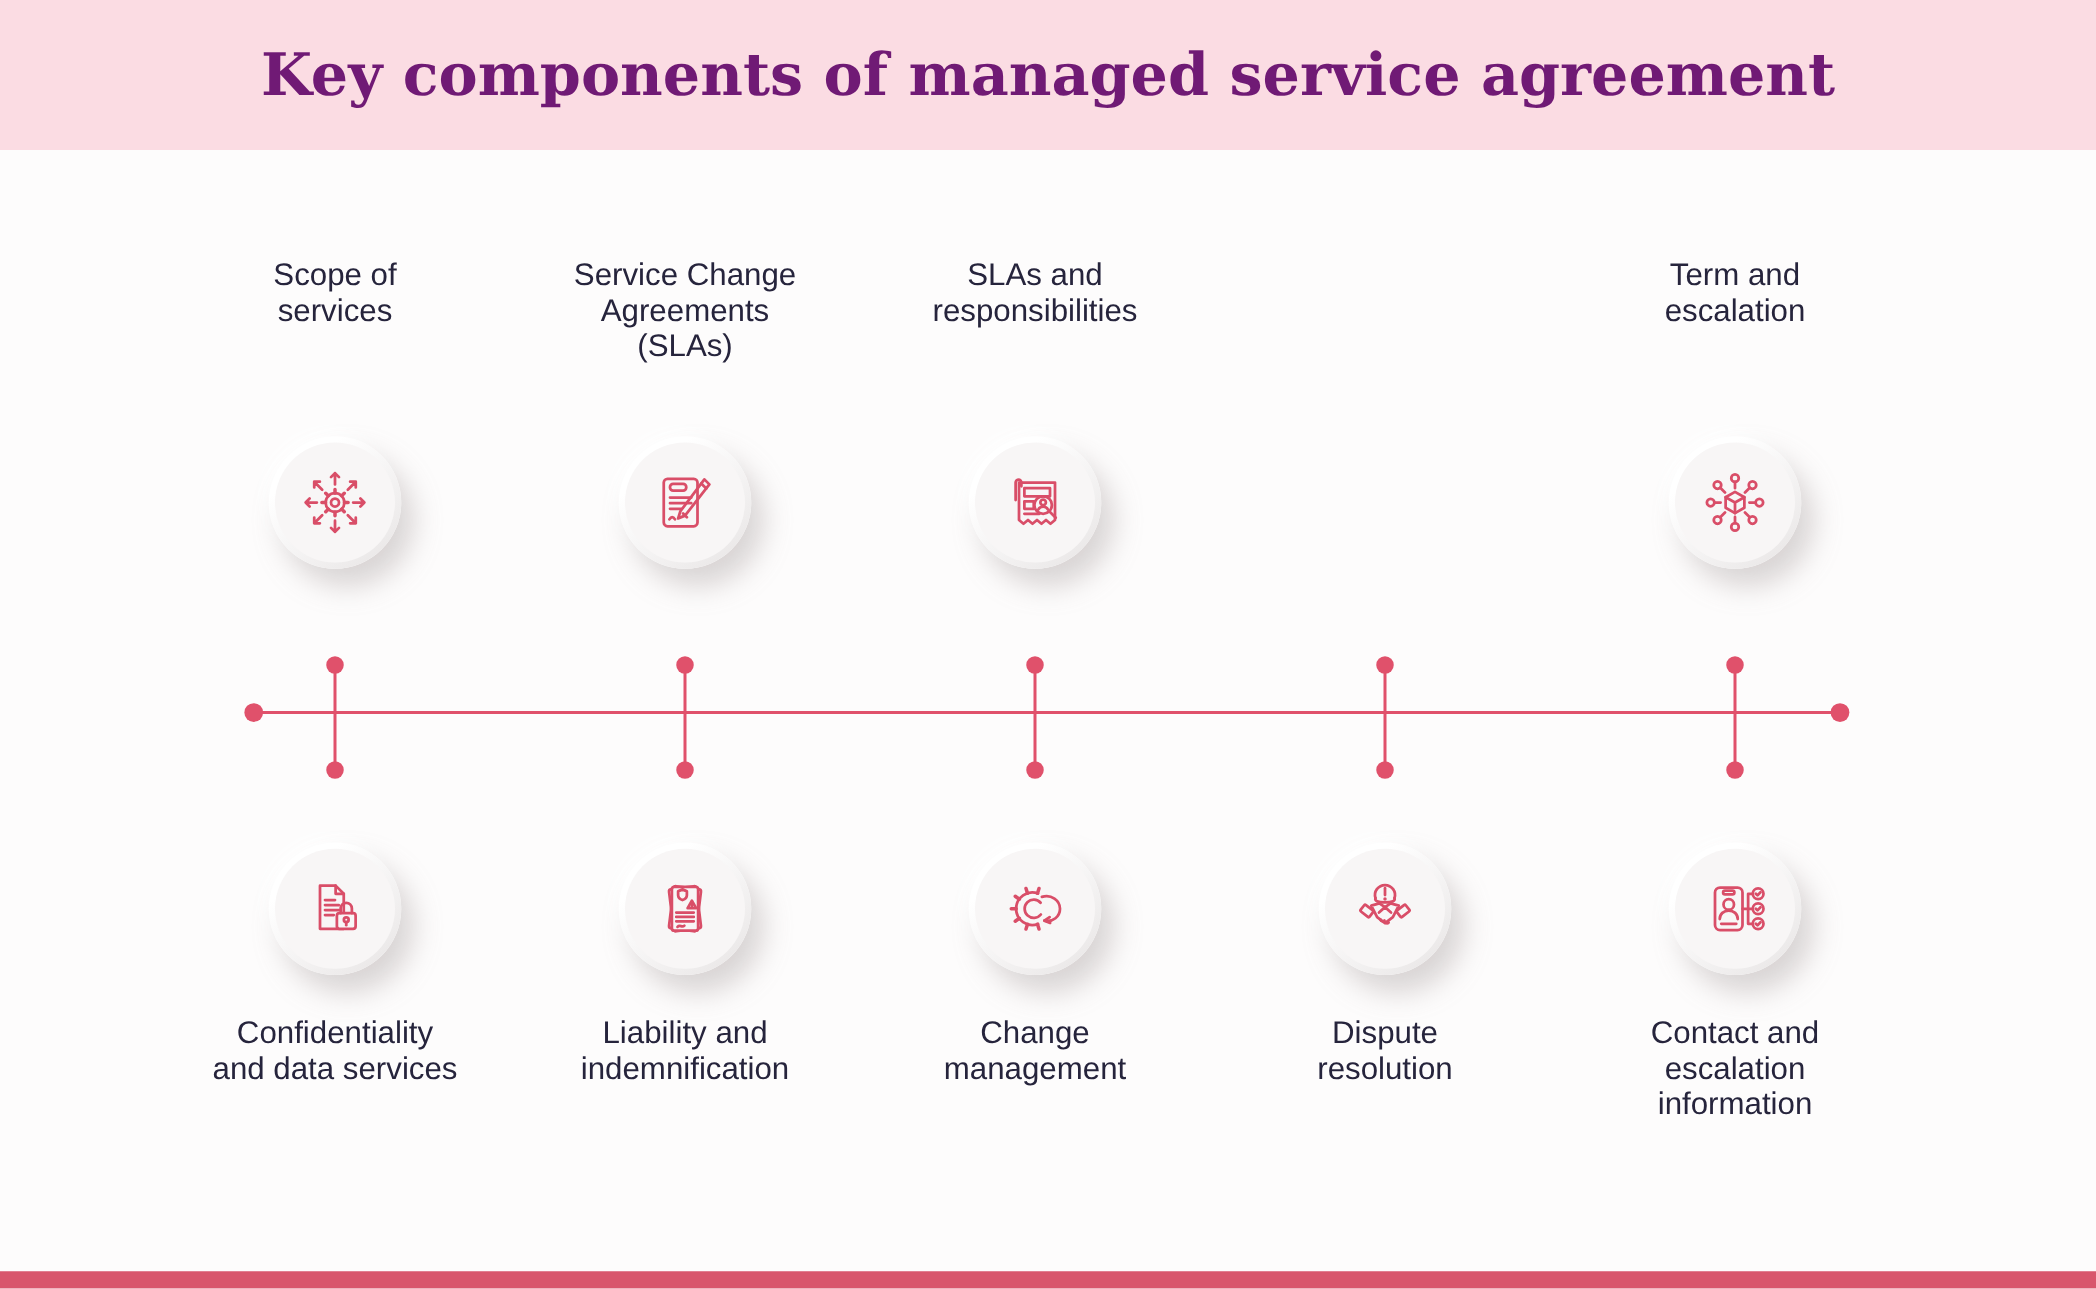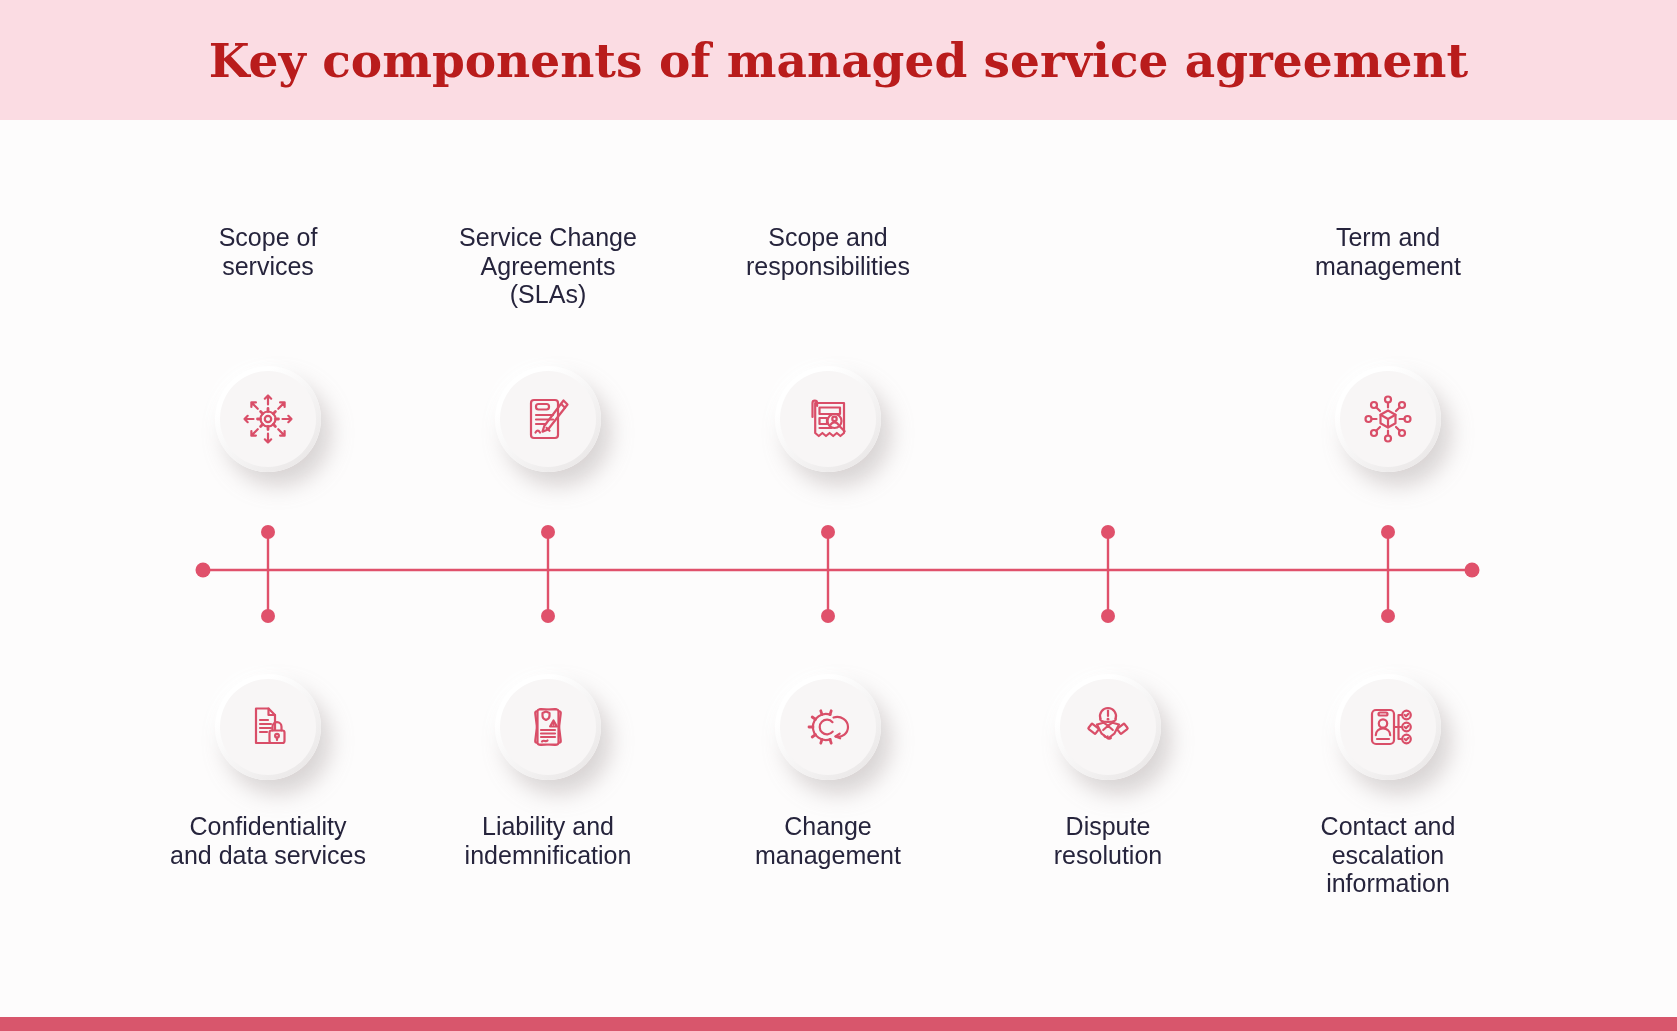--- a/index.html
+++ b/index.html
@@ -9,26 +9,26 @@
     background:#fdfcfc; overflow:hidden; margin:0 auto;
   }
 
   
   .header {
     position:absolute; top:0; left:0; width:100%; height:120px;
     background:#fbdce3; display:flex; align-items:center; justify-content:center;
   }
   .title {
     margin:0; font-family:"DejaVu Serif", serif; font-weight:700;
-    font-size:47px; color:#b91c1c; letter-spacing:0px; white-space:nowrap;
+    font-size:47px; color:#701a75; letter-spacing:0px; white-space:nowrap;
   }
 
   
   .col { position:absolute; width:280px; }
-  .col.top    { top:223px; height:420px; }
+  .col.top    { top:206px; height:420px; }
   .col.bottom { top:674px; height:330px; }
   .label {
     position:absolute; left:0; right:0; text-align:center;
     font-size:25px; line-height:1.14; color:#26243c; white-space:pre-line;
   }
   .col.top .label    { top:0; }
   .col.bottom .label { top:138px; }
 
   
   .node {
@@ -99,21 +99,21 @@
           <path d="M16 24h17M16 28.5h17M16 33h9"></path>
           <path d="M15.5 41.5c1.5-2.5 3-2.5 4.5 0"></path>
           <path d="M43.5 9.5l4 4-19.5 25-5.5 2.2 1.8-5.7z"></path>
           <path d="M41 12.8l4 4M26.5 36.8l3 3"></path>
         </g>
       </svg>
     </div>
   </div>
 
   <div class="col top" style="left:688px">
-    <div class="label">Scope and
+    <div class="label">SLAs and
 responsibilities</div>
     <div class="node">
       <svg class="icon" viewBox="0 0 56 56">
         <g class="ic">
           <path d="M15.2 12H44v30l-3.6 3-3.6-3-3.6 3-3.6-3-3.6 3-3.6-3-3.6 3-3.6-3z"></path>
           <path d="M12.5 26V12a2.3 2.3 0 0 1 4.6 0v3"></path>
           <rect x="19.5" y="16.5" width="20.5" height="6.5"></rect>
           <rect x="19.5" y="27" width="7.5" height="6"></rect>
           <path d="M19.5 37h12"></path>
           <circle cx="34.5" cy="30" r="7"></circle>
@@ -121,21 +121,21 @@
           <path d="M30.6 33.7a4.4 4.4 0 0 1 7.8 0"></path>
           <path d="M39.6 35.2l5 5"></path>
         </g>
       </svg>
     </div>
   </div>
 
 
   <div class="col top" style="left:1248px">
     <div class="label">Term and
-management</div>
+escalation</div>
     <div class="node">
       <svg class="icon" viewBox="0 0 56 56">
         <g class="ic">
           <path d="M28 19.5l7.5 4.3v8.4L28 36.5l-7.5-4.3v-8.4z"></path>
           <path d="M20.5 23.8L28 28l7.5-4.2M28 28v8.5"></path>
           <circle cx="28" cy="8.5" r="3"></circle>
             <circle cx="28" cy="47.5" r="3"></circle>
           <circle cx="8.5" cy="28" r="3"></circle>
             <circle cx="47.5" cy="28" r="3"></circle>
           <circle cx="14" cy="14" r="3"></circle>

